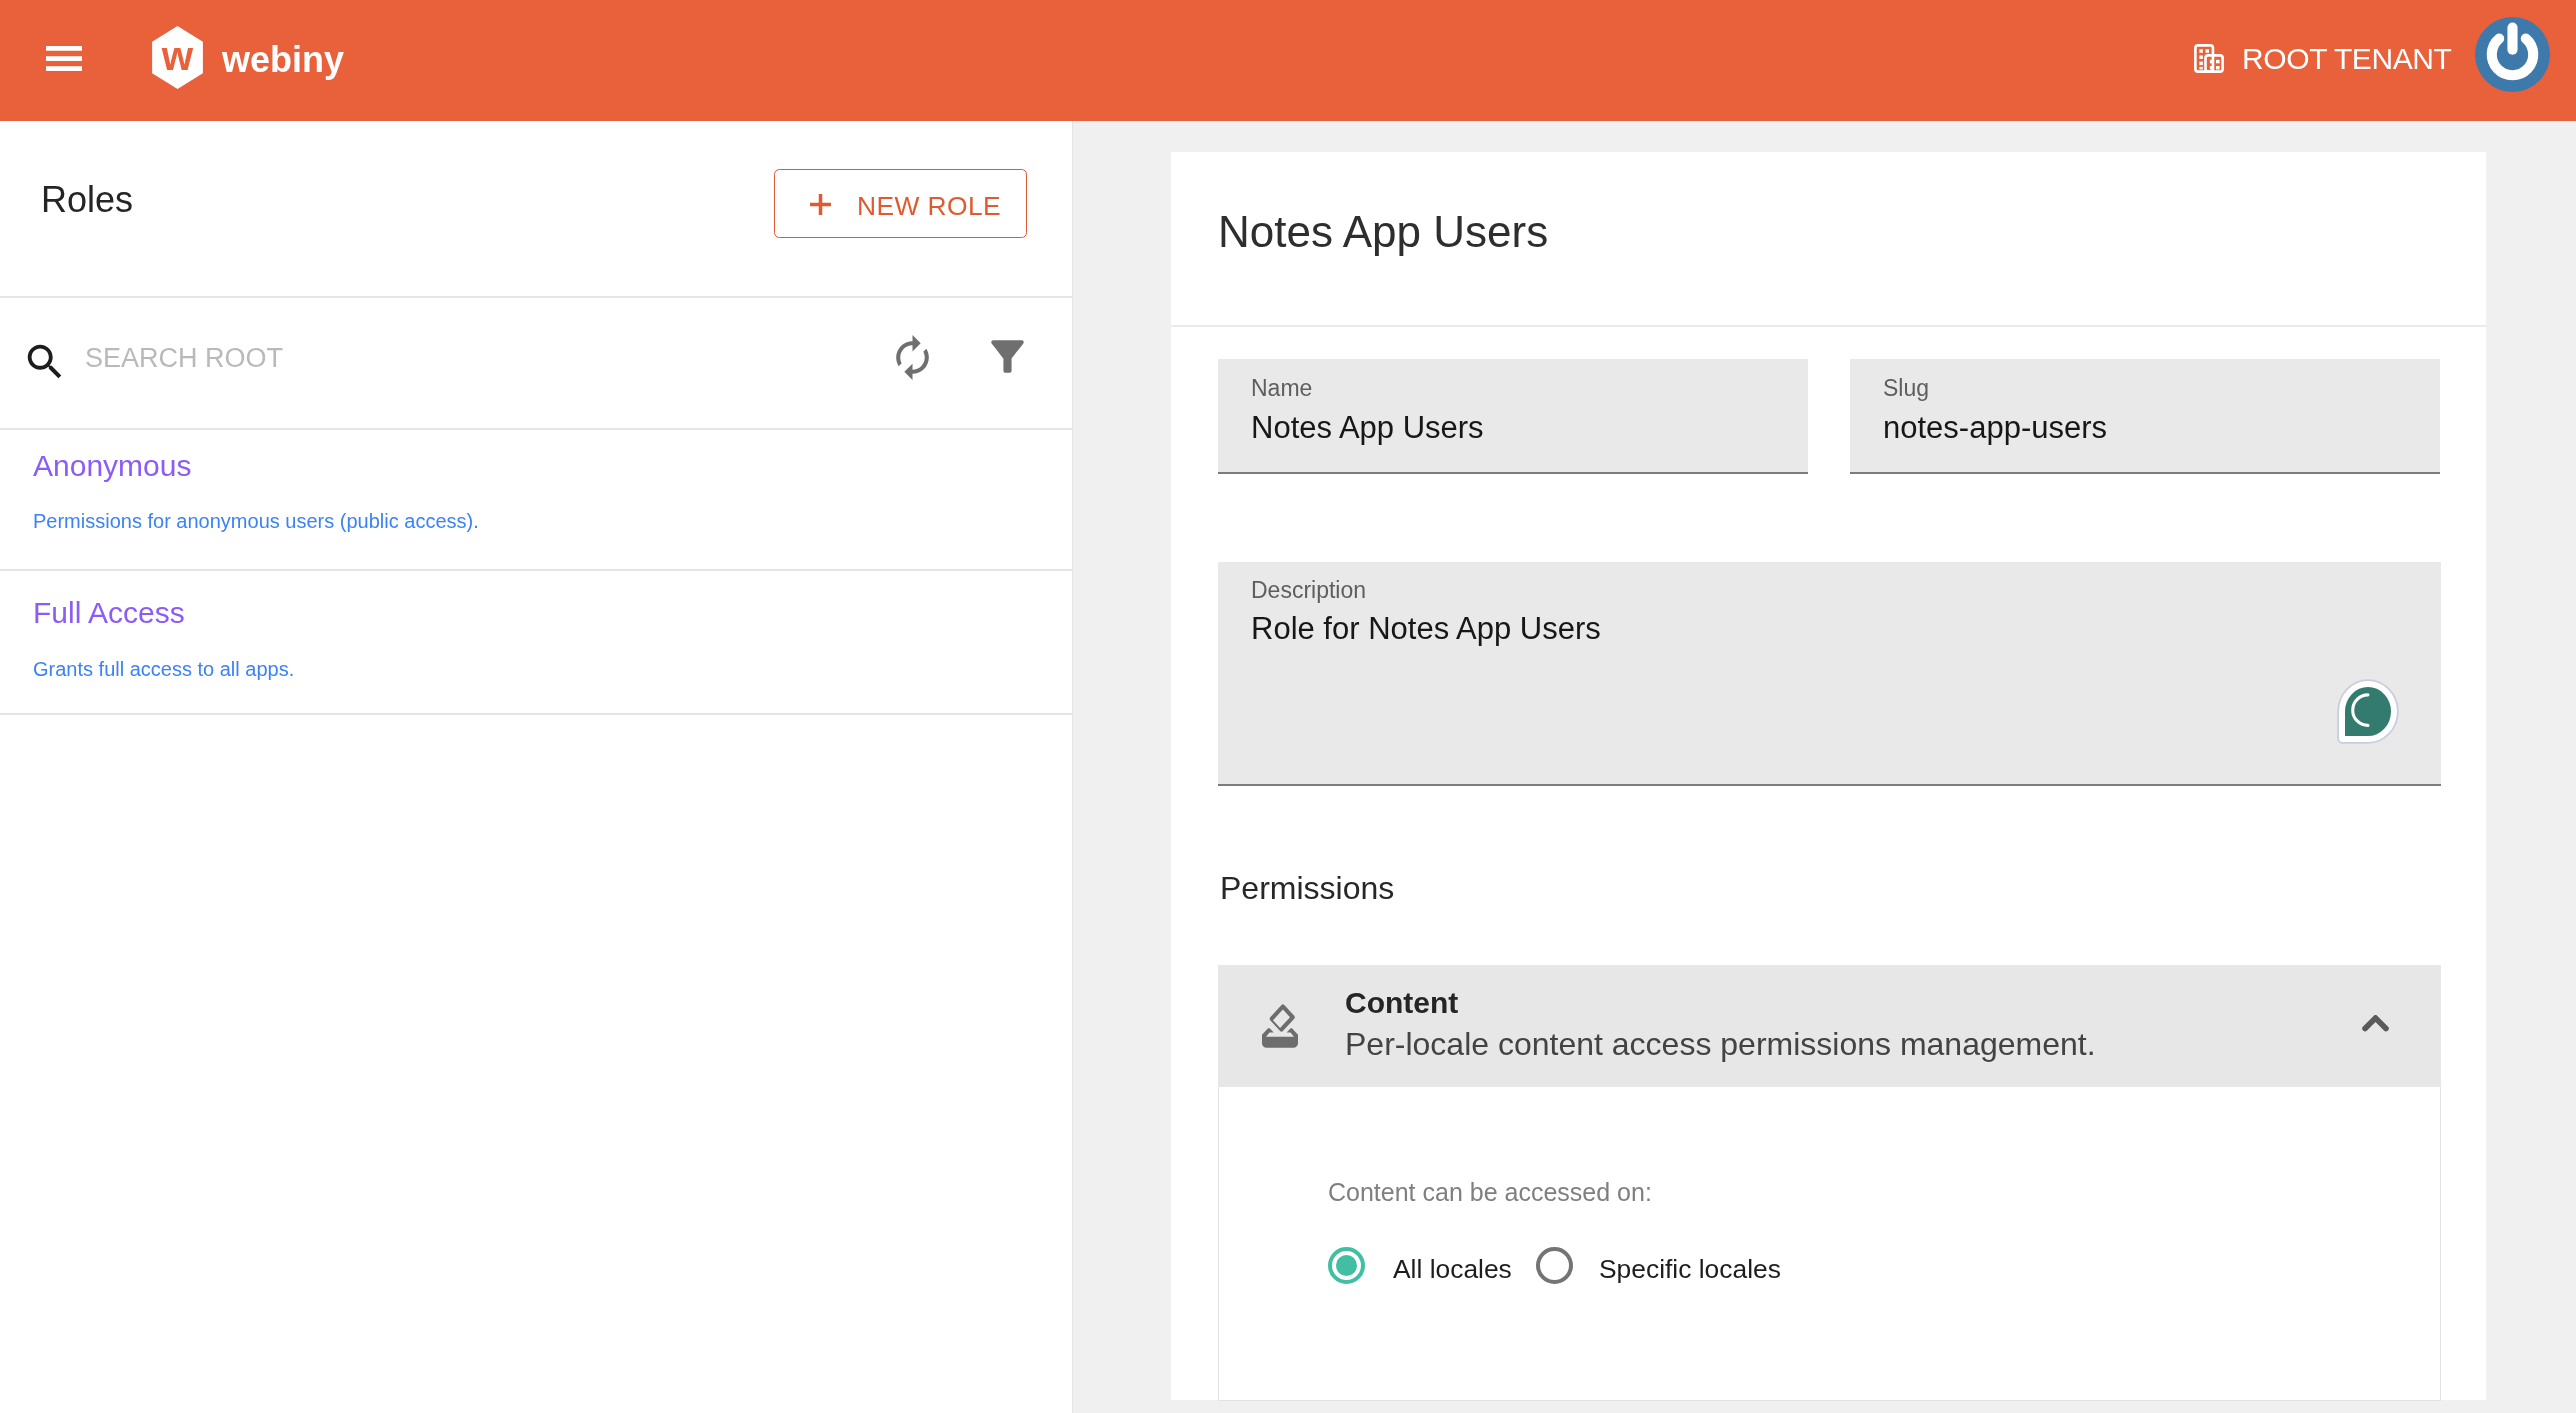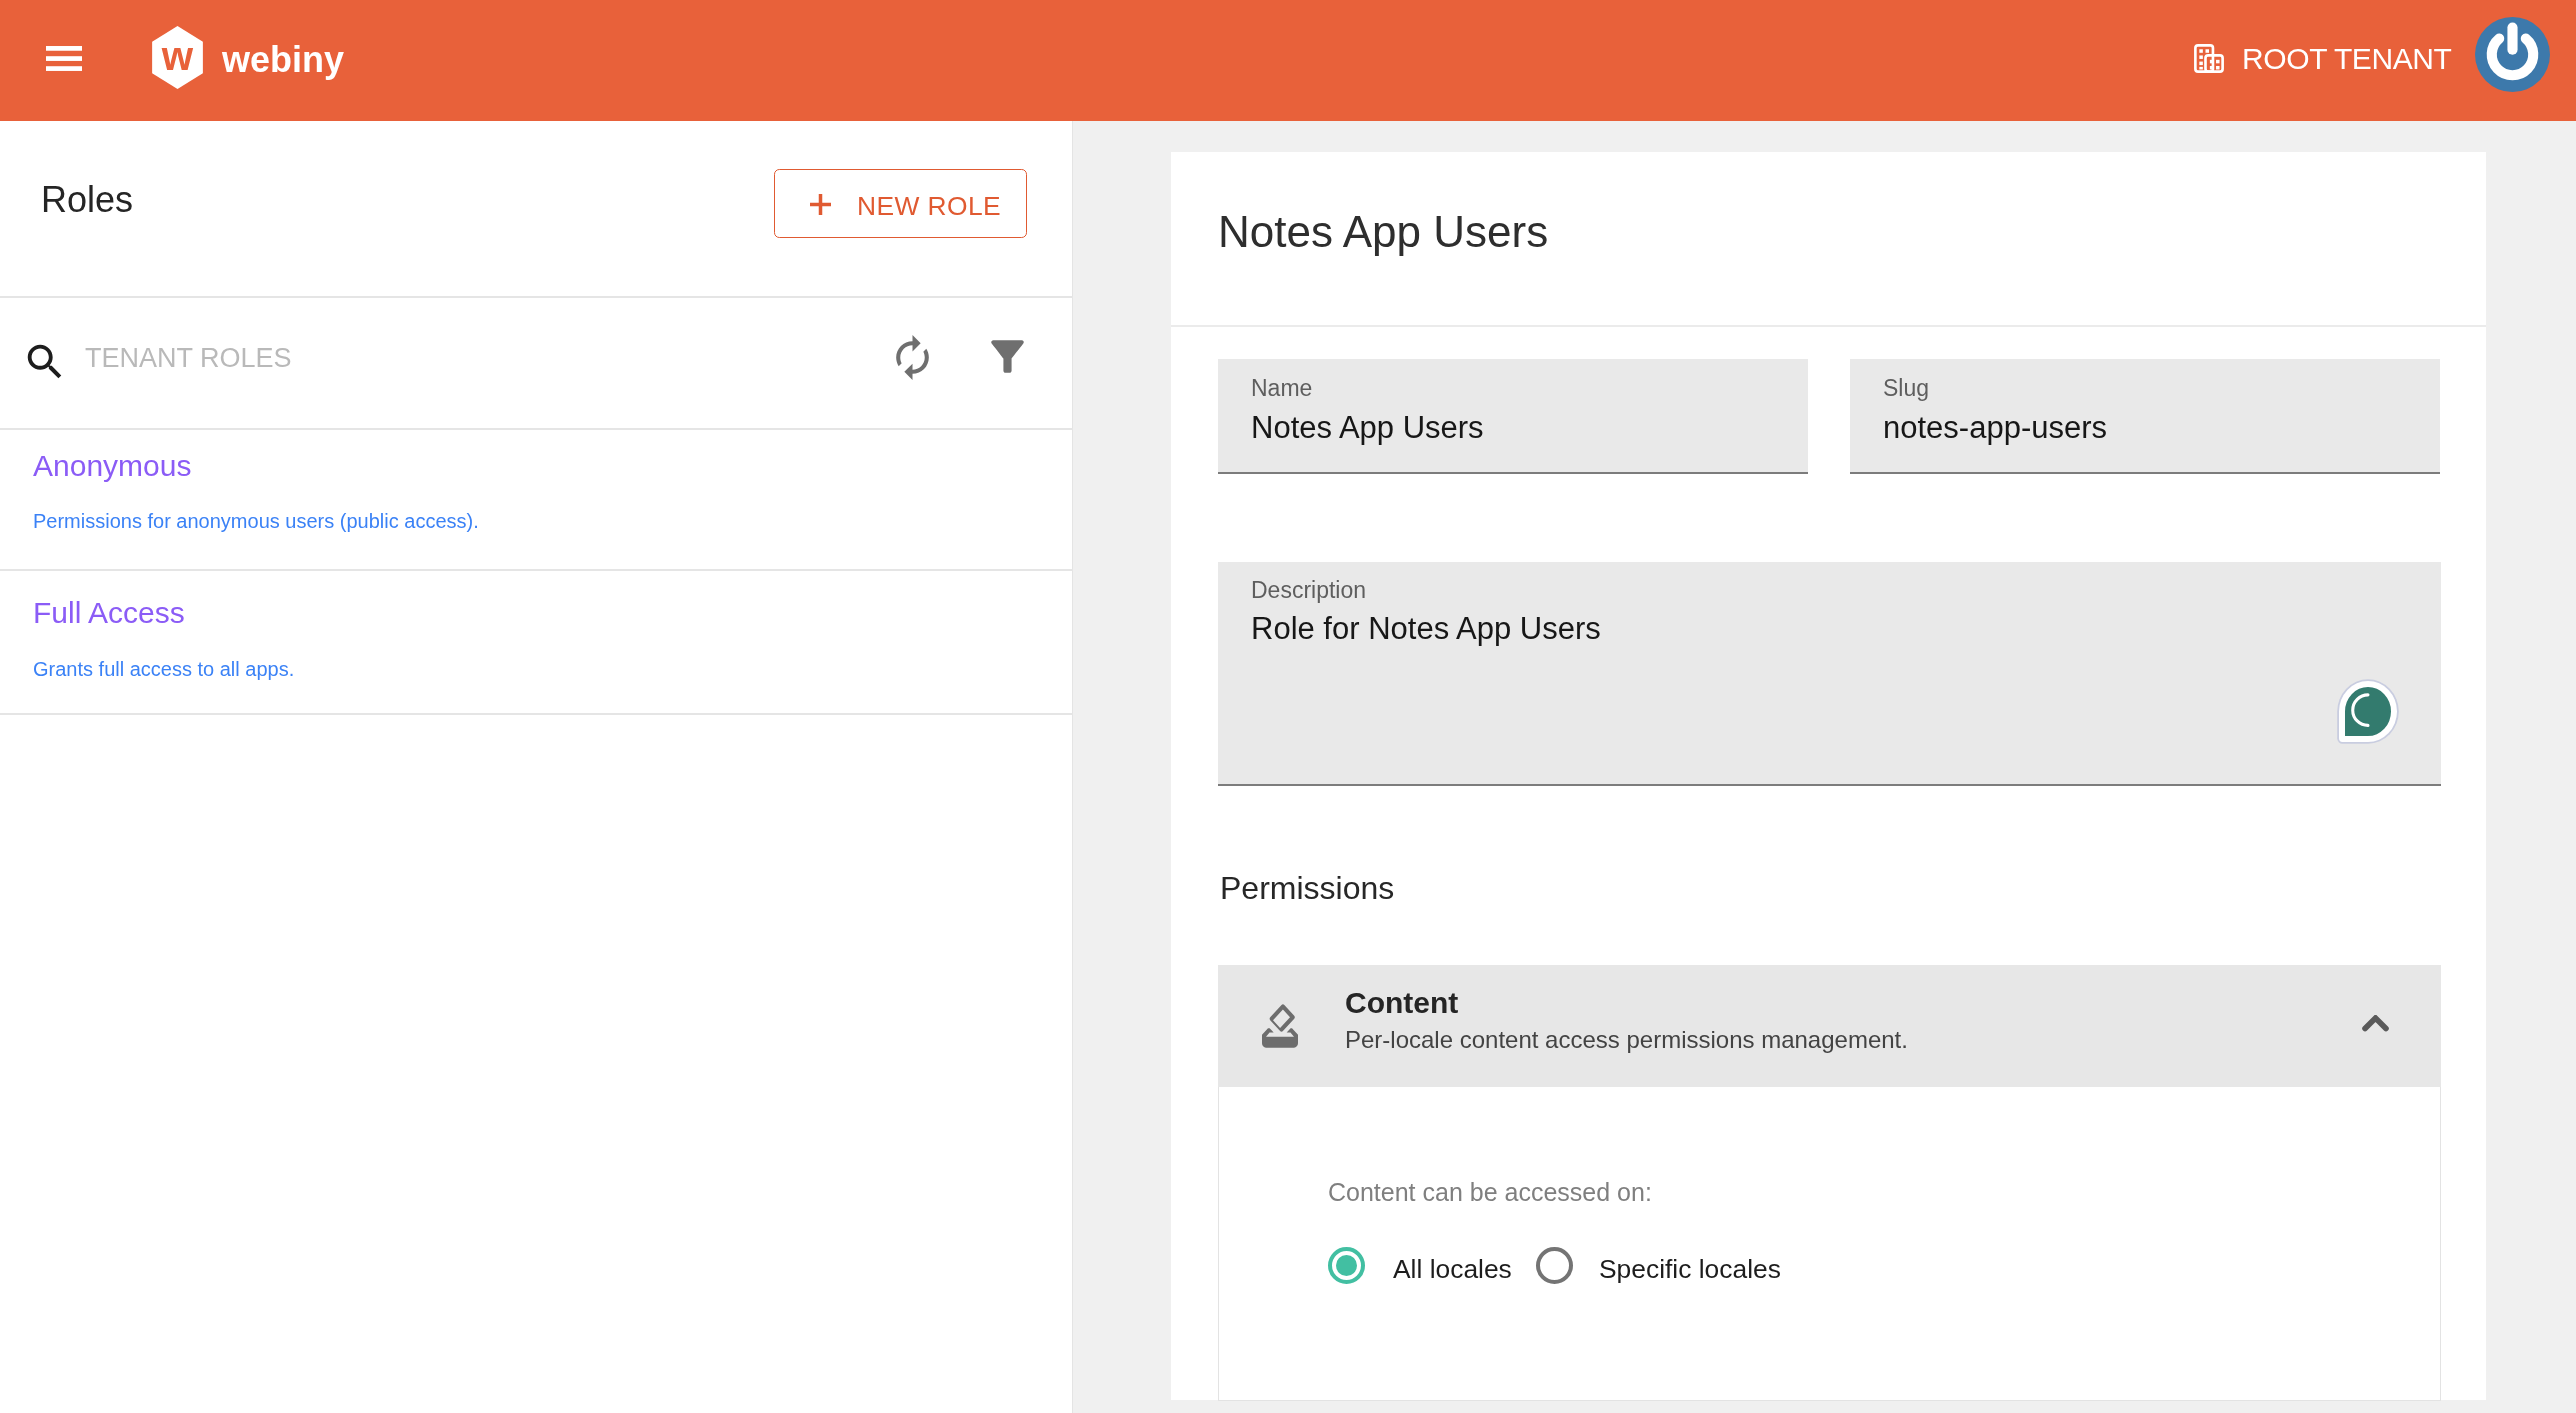--- a/index.html
+++ b/index.html
@@ -30,21 +30,21 @@
   .card-divider { position:absolute; left:0; width:1315px; height:1.8px; background:#ebebeb; }
 
   .input { position:absolute; background:#e9e9e9; border-bottom:2.6px solid #7c7c7c; }
   .in-label { position:absolute; left:33px; font-size:23px; color:#5e5e5e; line-height:1; white-space:nowrap; }
   .in-value { position:absolute; left:33px; font-size:31px; color:#171717; line-height:1; white-space:nowrap; }
 
   #permissions-h { left:49px; top:720px; font-size:32px; color:#272727; }
 
   #acc-header { position:absolute; left:47px; top:813px; width:1223px; height:122px; background:#e7e7e7; }
   #acc-title { left:127px; top:23px; font-size:30px; font-weight:bold; color:#252525; }
-  #acc-sub { left:127px; top:63px; font-size:24px; color:#434343; }
+  #acc-sub { left:127px; top:63px; font-size:32px; color:#434343; }
 
   #acc-body { position:absolute; left:47px; top:935px; width:1223px; height:314px; background:#fff; border:0.9px solid #e3e3e3; border-top:none; }
   #acc-grey { left:109px; top:93px; font-size:25px; color:#7f7f7f; }
   .radio-label { font-size:26.4px; color:#1d1d1d; }
 
   .radio-outer { position:absolute; width:37px; height:37px; border-radius:50%; }
   .radio-teal { border:4.4px solid #42bfa2; }
   .radio-teal::after { content:""; position:absolute; left:3.5px; top:3.5px; width:21px; height:21px; border-radius:50%; background:#42bfa2; }
   .radio-grey { border:4.4px solid #747474; }
 
@@ -101,21 +101,21 @@
       <rect x="10" y="0" width="4" height="24" fill="#e05a31"></rect>
       <rect x="0" y="10" width="24" height="4" fill="#e05a31"></rect>
     </svg>
     <span class="lbl">NEW ROLE</span>
   </div>
   <div class="lp-divider" style="top:175px;"></div>
 
   <svg class="abs" style="left:22px; top:218px;" width="46" height="46" viewBox="0 0 24 24">
     <path fill="#1d1d1d" d="M15.5 14h-.79l-.28-.27C15.41 12.59 16 11.11 16 9.5 16 5.91 13.09 3 9.5 3S3 5.91 3 9.5 5.91 16 9.5 16c1.61 0 3.09-.59 4.23-1.57l.27.28v.79l5 4.99L20.49 19l-4.99-5zm-6 0C7.01 14 5 11.99 5 9.5S7.01 5 9.5 5 14 7.01 14 9.5 11.99 14 9.5 14z"></path>
   </svg>
-  <div class="txt" id="search-ph">TENANT ROLES</div>
+  <div class="txt" id="search-ph">SEARCH ROOT</div>
 
   <svg class="abs" style="left:888px; top:212px;" width="49" height="49" viewBox="0 0 24 24">
     <path fill="#6f6f6f" d="M12 6v3l4-4-4-4v3c-4.42 0-8 3.58-8 8 0 1.57.46 3.03 1.24 4.26L6.7 14.8c-.45-.83-.7-1.79-.7-2.8 0-3.31 2.69-6 6-6zm6.76 1.74L17.3 9.2c.44.84.7 1.79.7 2.8 0 3.31-2.69 6-6 6v-3l-4 4 4 4v-3c4.42 0 8-3.58 8-8 0-1.57-.46-3.03-1.24-4.26z"></path>
   </svg>
 
   <svg class="abs" style="left:983px; top:211px;" width="49" height="49" viewBox="0 0 24 24">
     <path fill="#6f6f6f" d="M4.25 5.61C6.27 8.2 10 13 10 13v6c0 .55.45 1 1 1h2c.55 0 1-.45 1-1v-6s3.72-4.8 5.74-7.39A.998.998 0 0 0 18.95 4H5.04c-.83 0-1.3.95-.79 1.61z"></path>
   </svg>
   <div class="lp-divider" style="top:307px;"></div>
 

